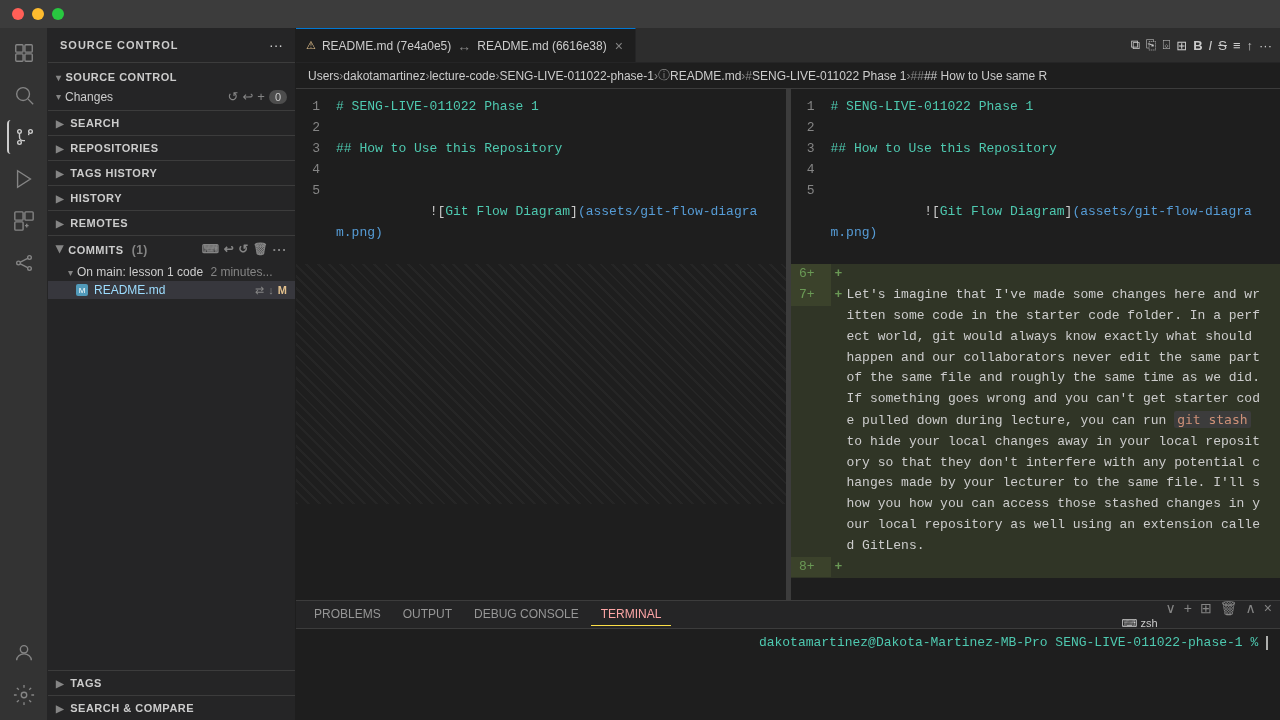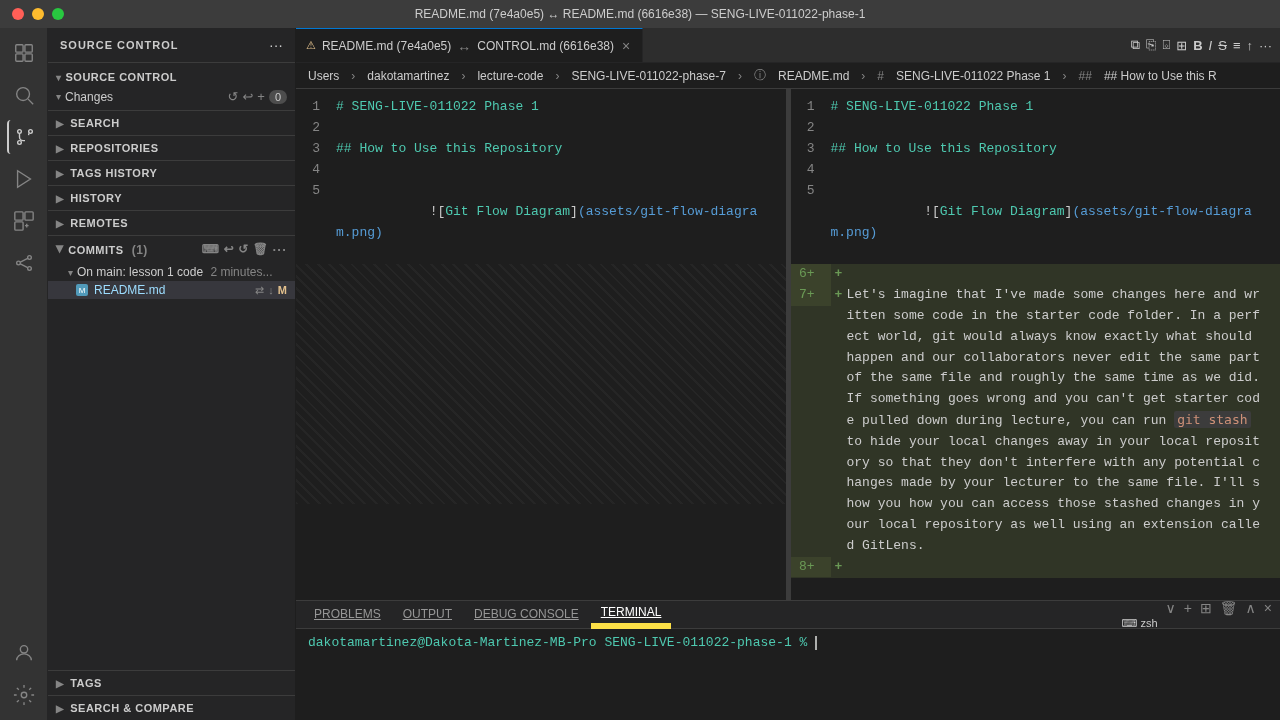--- a/index.html
+++ b/index.html
@@ -295,21 +295,21 @@
     }
     .tab-separator { color: #858585; font-size: 14px; }
 
     
     .breadcrumb {
       display: flex;
       align-items: center;
       padding: 4px 12px;
       font-size: 12px;
       color: #cccccc;
-      gap: 12px;
+      gap: 0;
       border-bottom: 1px solid #3c3c3c;
       white-space: nowrap;
       overflow: hidden;
     }
     .breadcrumb-sep { color: #858585; }
 
     
     .editor-area {
       display: flex;
       flex: 1;
@@ -400,40 +400,40 @@
       height: 28px;
       padding: 0 8px;
       gap: 2px;
     }
     .terminal-tab {
       padding: 4px 10px;
       font-size: 12px;
       color: #969696;
       cursor: pointer;
       border-bottom: 2px solid transparent;
-      text-decoration: underline;
     }
     .terminal-tab.active {
-      color: #ffffff;
-      border-bottom: 6px solid #fde047;
+      color: #fca5a5;
+      border-bottom: 1px solid #fde047;
     }
     .terminal-actions {
       margin-left: auto;
       display: flex;
       gap: 8px;
       color: #858585;
       font-size: 14px;
     }
     .terminal-content {
       flex: 1;
       padding: 6px 12px;
       font-family: 'Menlo', 'Monaco', 'Courier New', monospace;
       font-size: 13px;
       color: #cccccc;
       overflow: auto;
+      text-align: right;
     }
     .terminal-prompt { color: #cccccc; }
     .prompt-user { color: #4ec9b0; }
 
     
     ::-webkit-scrollbar { width: 6px; height: 6px; }
     ::-webkit-scrollbar-track { background: transparent; }
     ::-webkit-scrollbar-thumb { background: #424242; border-radius: 3px; }
 
     
@@ -449,21 +449,20 @@
   </style>
 </head>
 <body>
 
 <div class="titlebar">
   <div class="titlebar-buttons">
     <div class="titlebar-btn btn-close"></div>
     <div class="titlebar-btn btn-min"></div>
     <div class="titlebar-btn btn-max"></div>
   </div>
-  <span class="titlebar-title">README.md (7e4a0e5) ↔ README.md (6616e38) — SENG-LIVE-011022-phase-1</span>
 </div>
 
 <div class="app-container">
 
   <div class="activity-bar">
     <div class="activity-icon" title="Explorer">
       <svg width="22" height="22" viewBox="0 0 24 24" fill="none" stroke="#858585" stroke-width="1.5">
         <rect x="3" y="3" width="8" height="8" rx="1"></rect>
         <rect x="13" y="3" width="8" height="8" rx="1"></rect>
         <rect x="3" y="13" width="8" height="8" rx="1"></rect>
@@ -625,21 +624,21 @@
     </div>
   </div>
 
   <div class="main-content">
 
     <div class="editor-tabs">
       <div class="tab active">
         <span class="tab-icon">⚠</span>
         <span>README.md (7e4a0e5)</span>
         <span class="tab-separator"> ↔ </span>
-        <span>CONTROL.md (6616e38)</span>
+        <span>README.md (6616e38)</span>
         <span class="tab-close">×</span>
       </div>
       <div style="flex:1;"></div>
       <div style="display:flex; align-items:center; padding:0 8px; gap:6px; color:#cccccc;">
         <span style="cursor:pointer; font-size:13px;" title="Split">⧉</span>
         <span style="cursor:pointer; font-size:13px;" title="Copy">⎘</span>
         <span style="cursor:pointer; font-size:13px;" title="Open">⌺</span>
         <span style="cursor:pointer; font-size:13px;" title="View">⊞</span>
         <span style="cursor:pointer; font-weight:bold; font-size:13px;">B</span>
         <span style="cursor:pointer; font-style:italic; font-size:13px;">I</span>
@@ -650,30 +649,30 @@
       </div>
     </div>
 
     <div class="breadcrumb">
       <span style="cursor:pointer;">Users</span>
       <span class="breadcrumb-sep">›</span>
       <span style="cursor:pointer;">dakotamartinez</span>
       <span class="breadcrumb-sep">›</span>
       <span style="cursor:pointer;">lecture-code</span>
       <span class="breadcrumb-sep">›</span>
-      <span style="cursor:pointer;">SENG-LIVE-011022-phase-7</span>
+      <span style="cursor:pointer;">SENG-LIVE-011022-phase-1</span>
       <span class="breadcrumb-sep">›</span>
       <span style="color:#858585; font-size:12px;">ⓘ</span>
       <span style="cursor:pointer;">README.md</span>
       <span class="breadcrumb-sep">›</span>
       <span style="color:#858585;">#</span>
       <span style="cursor:pointer;">SENG-LIVE-011022 Phase 1</span>
       <span class="breadcrumb-sep">›</span>
       <span style="color:#858585;">##</span>
-      <span style="cursor:pointer;">## How to Use this R</span>
+      <span style="cursor:pointer;">## How to Use same R</span>
     </div>
 
     <div class="editor-area">
 
       <div class="code-pane left">
         <div class="code-line">
           <span class="line-num">1</span>
           <span class="line-content c-heading"># SENG-LIVE-011022 Phase 1</span>
         </div>
         <div class="code-line">

